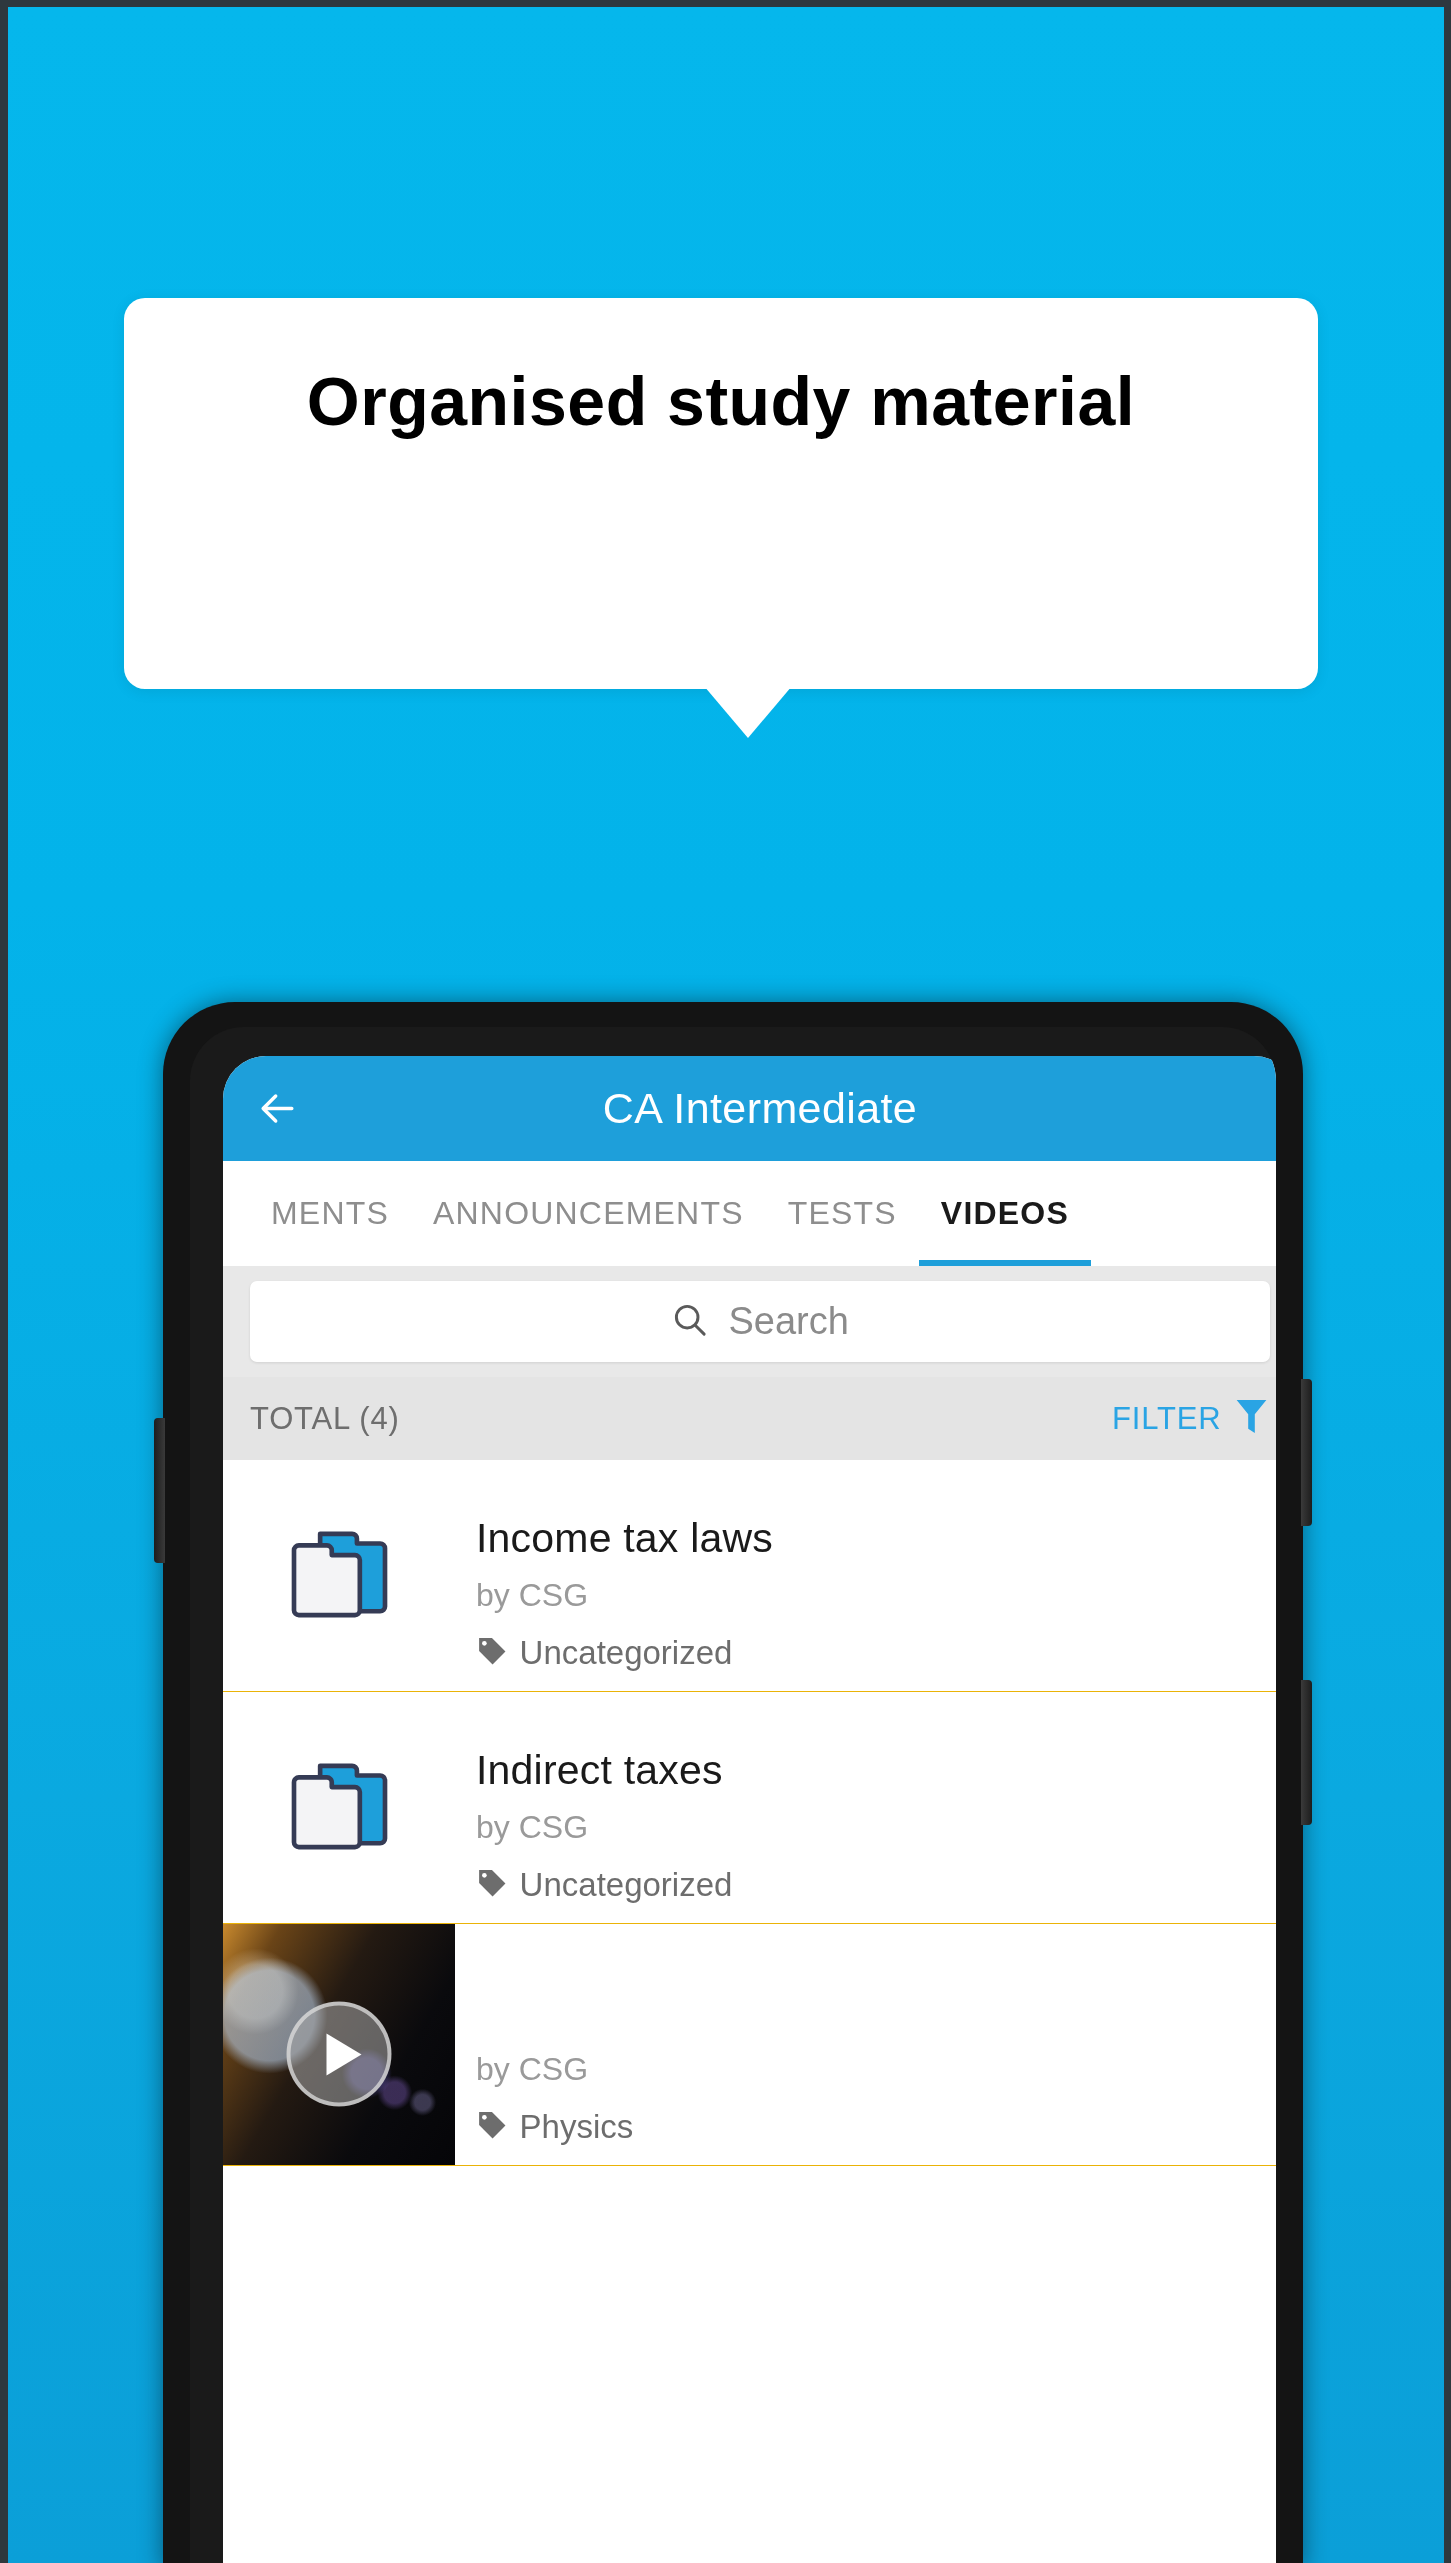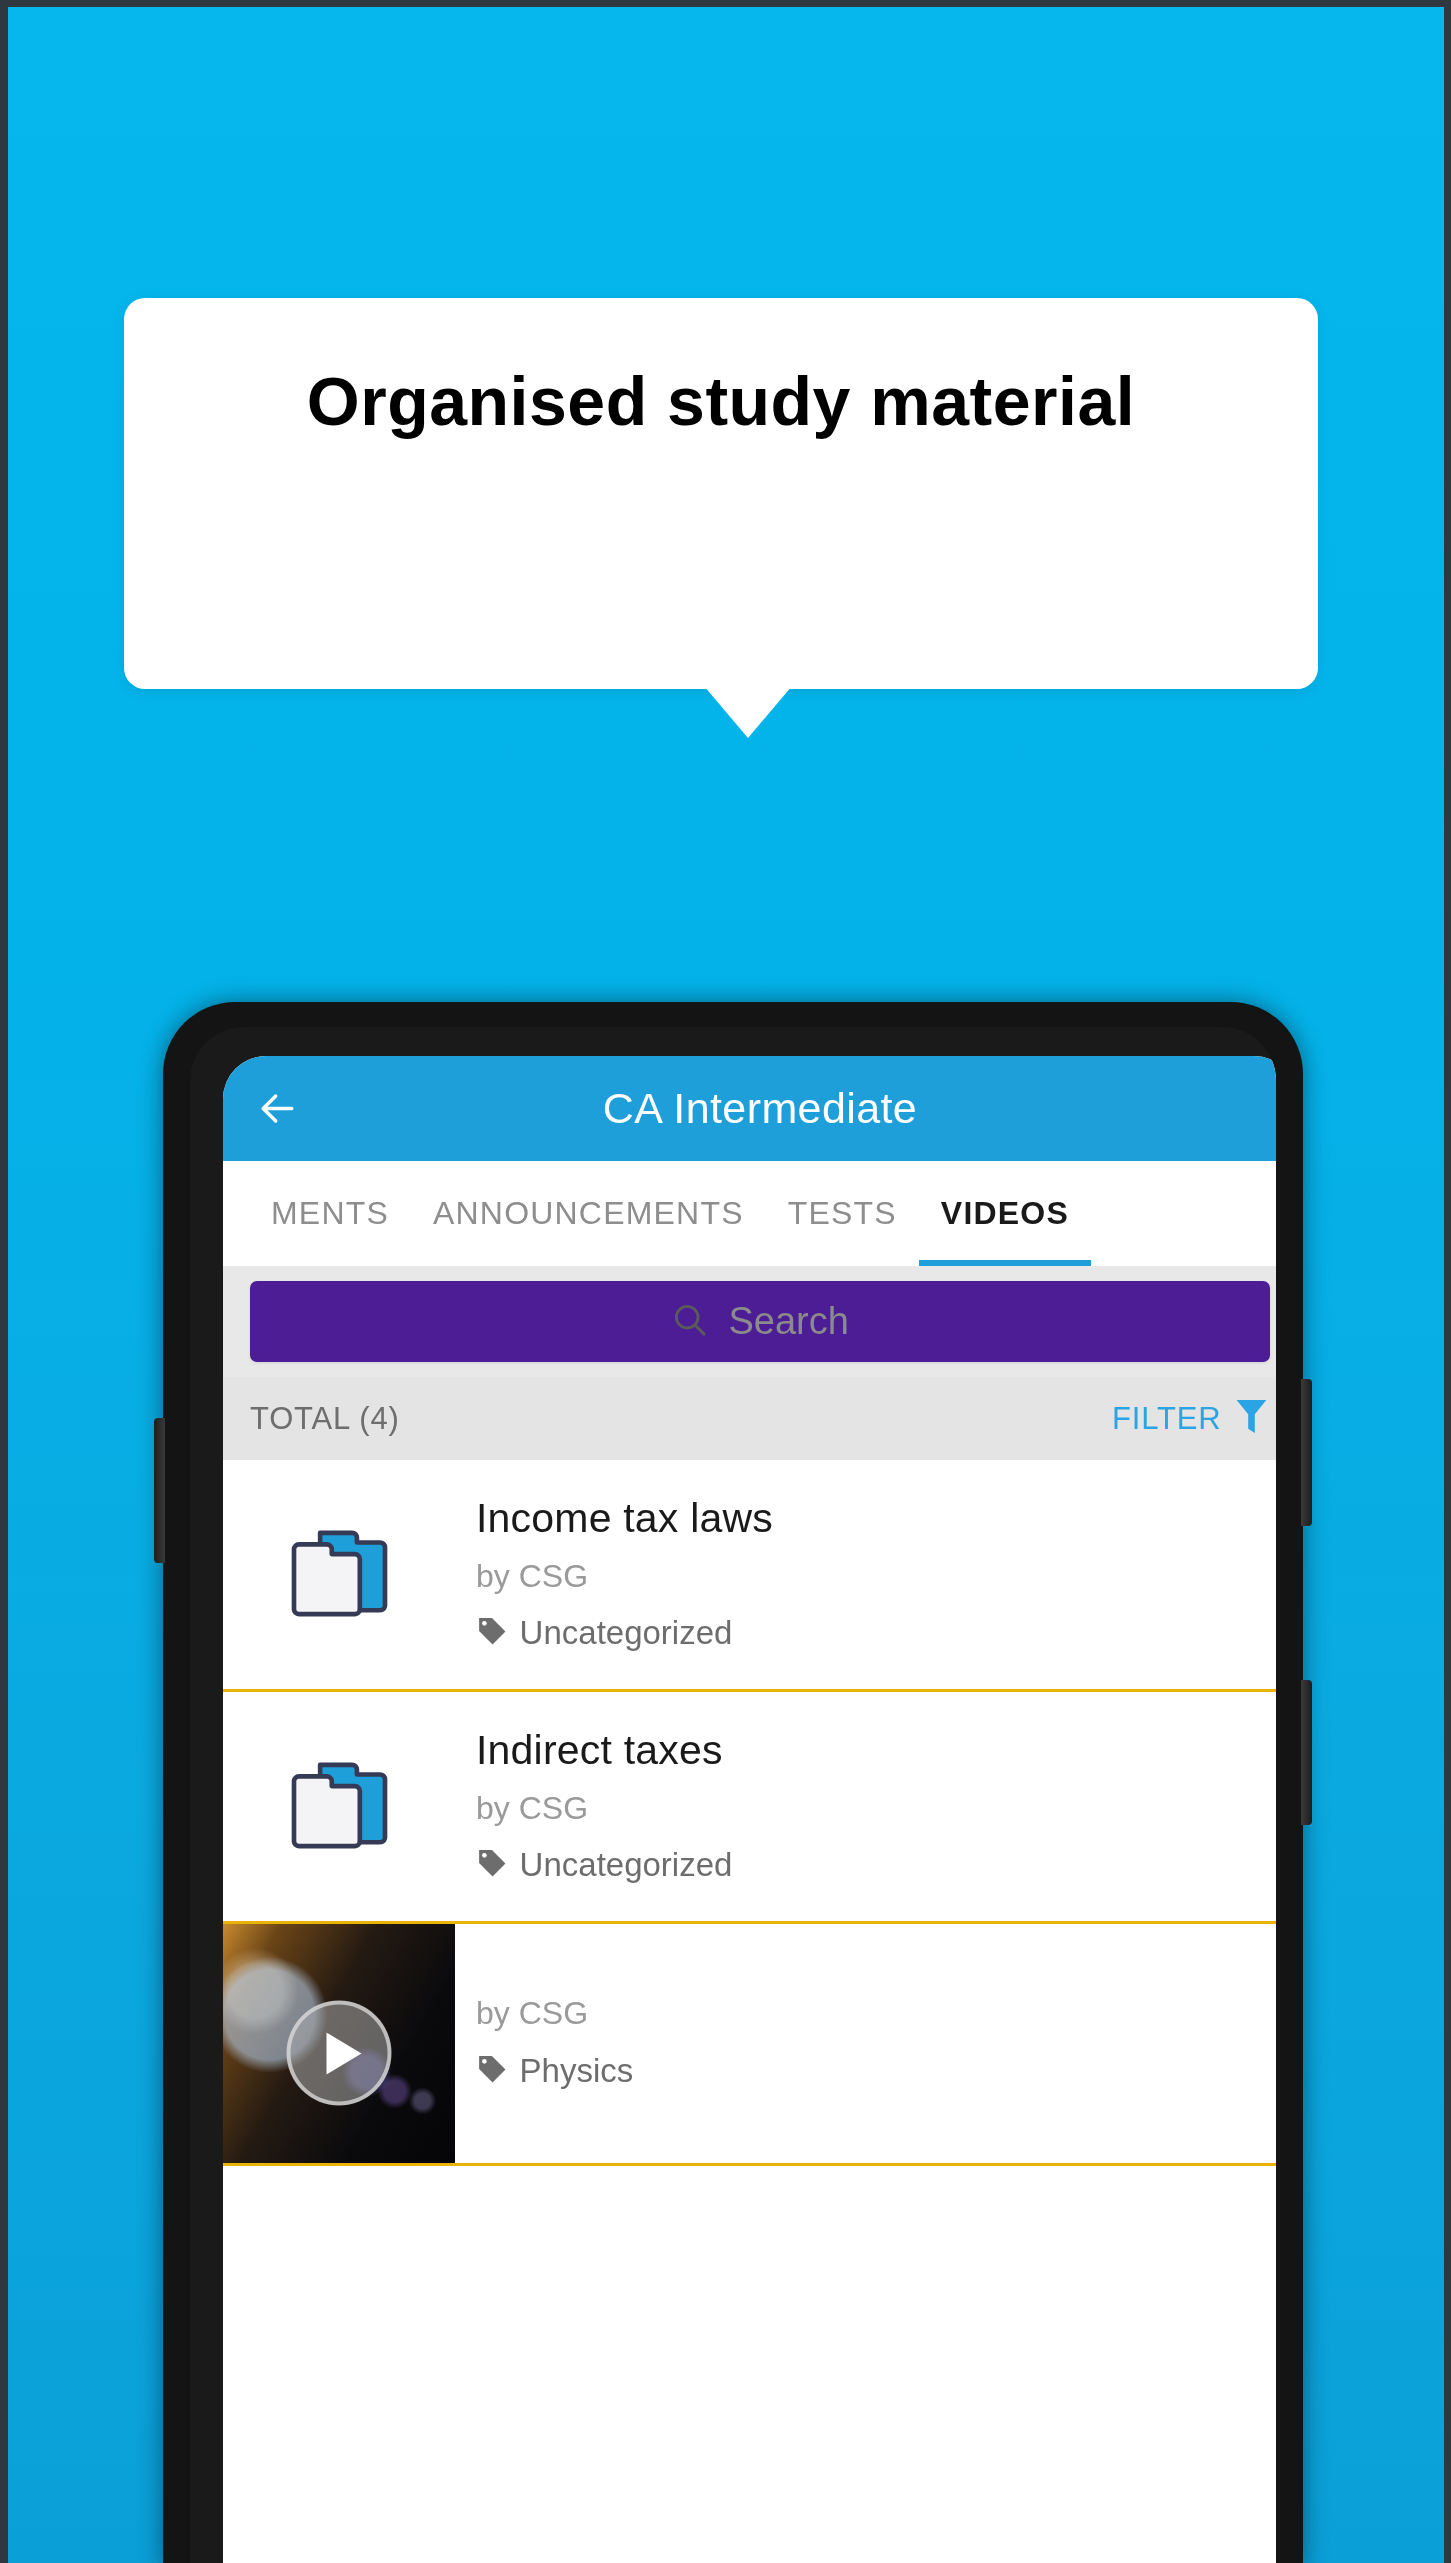--- a/index.html
+++ b/index.html
@@ -185,21 +185,21 @@
     height:5.8px; background:#1e9fda;
   }
 
   
   #search-wrap {
     background:#e8e8e8;
     padding:14.5px 27px 15.5px 27px;
   }
   #search-box {
     height:81px;
-    background:#4c1d95;
+    background:#ffffff;
     border-radius:7px;
     display:flex; align-items:center; justify-content:center;
     gap:20.3px;
     box-shadow:0 1px 2.9px rgba(0,0,0,.10);
   }
   #search-placeholder {
     font-size:38px; color:#8b8b8b; font-weight:400;
   }
 
   
@@ -210,22 +210,22 @@
     padding:0 29px 0 27px;
   }
   #total-label { font-size:31px; color:#6e6e6e; letter-spacing:0.8px; }
   #filter-group { display:flex; align-items:center; gap:13.6px; }
   #filter-label { font-size:31px; color:#2aa4e4; letter-spacing:0.8px; }
 
   
   #list { background:#ffffff; }
   .row {
     display:flex;
-    align-items:center;
-    border-bottom:3px solid #eab308;
+    align-items:flex-end;
+    border-bottom:1px solid #eab308;
     background:#ffffff;
     min-height:232px;
   }
   .row-thumb {
     width:232px;
     flex:0 0 232px;
     display:flex; align-items:center; justify-content:center;
     align-self:stretch;
   }
   .row-body { flex:1 1 auto; padding:17.4px 23px 19.4px 21px; }

